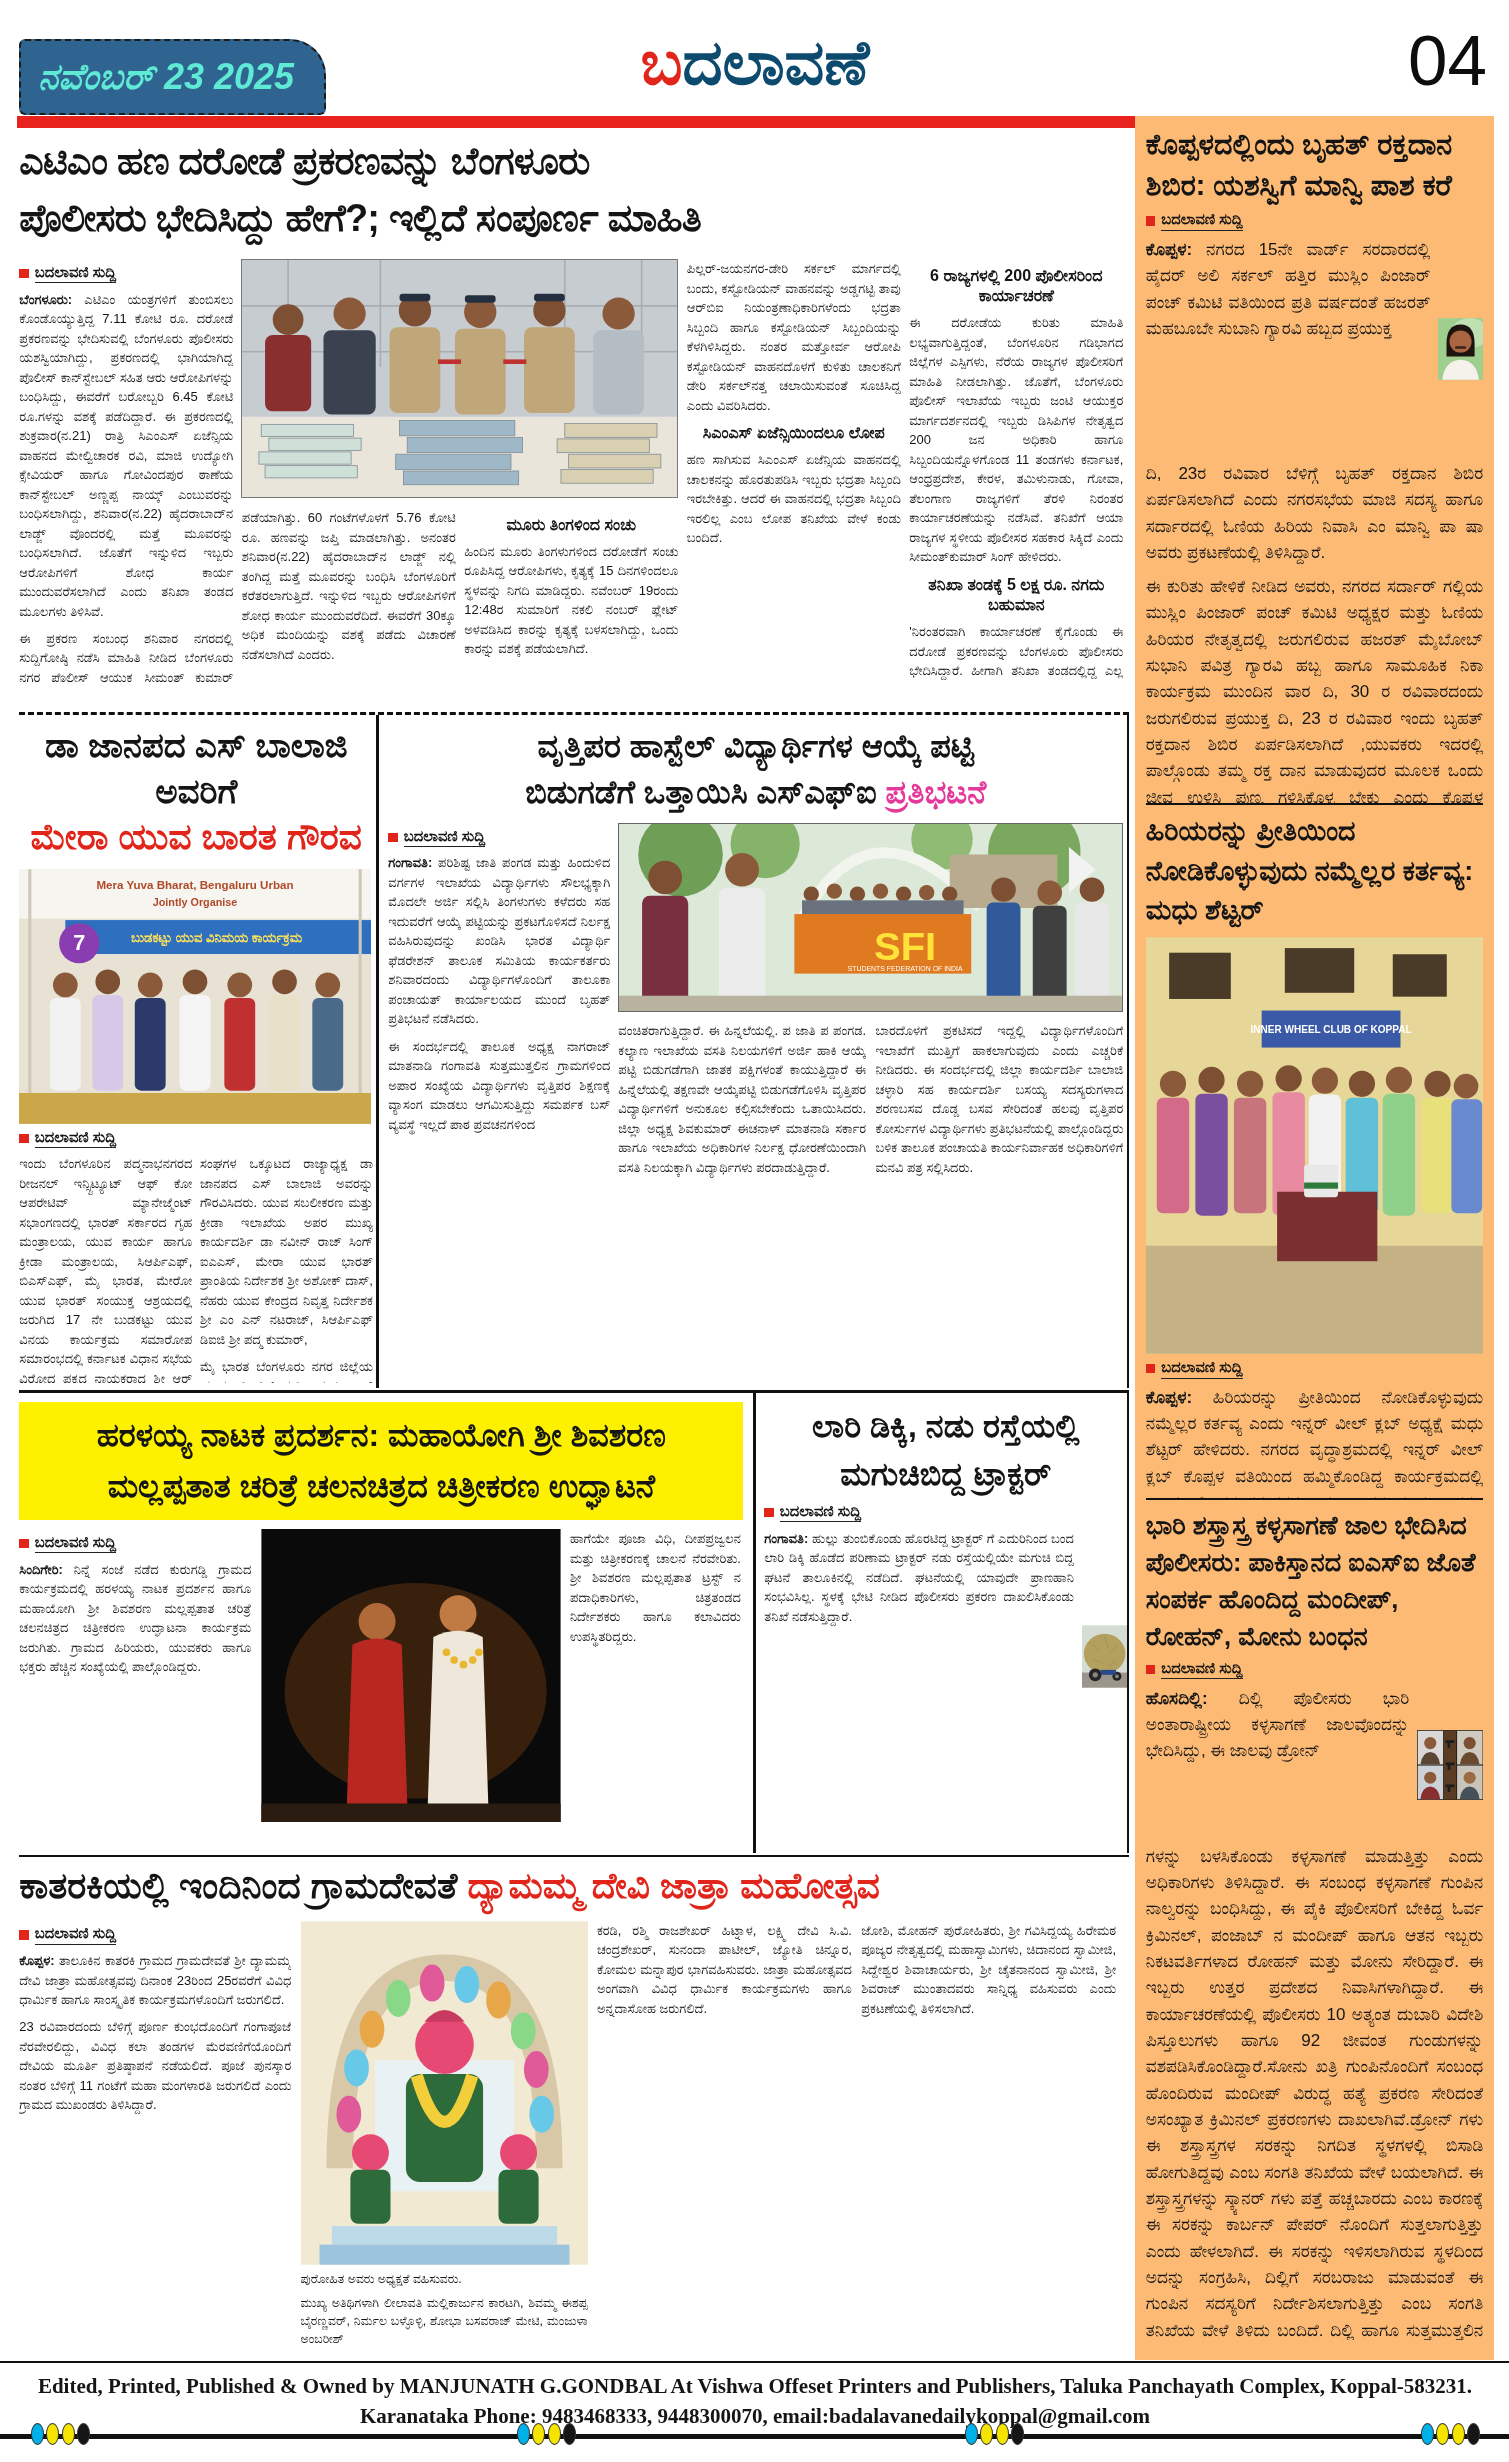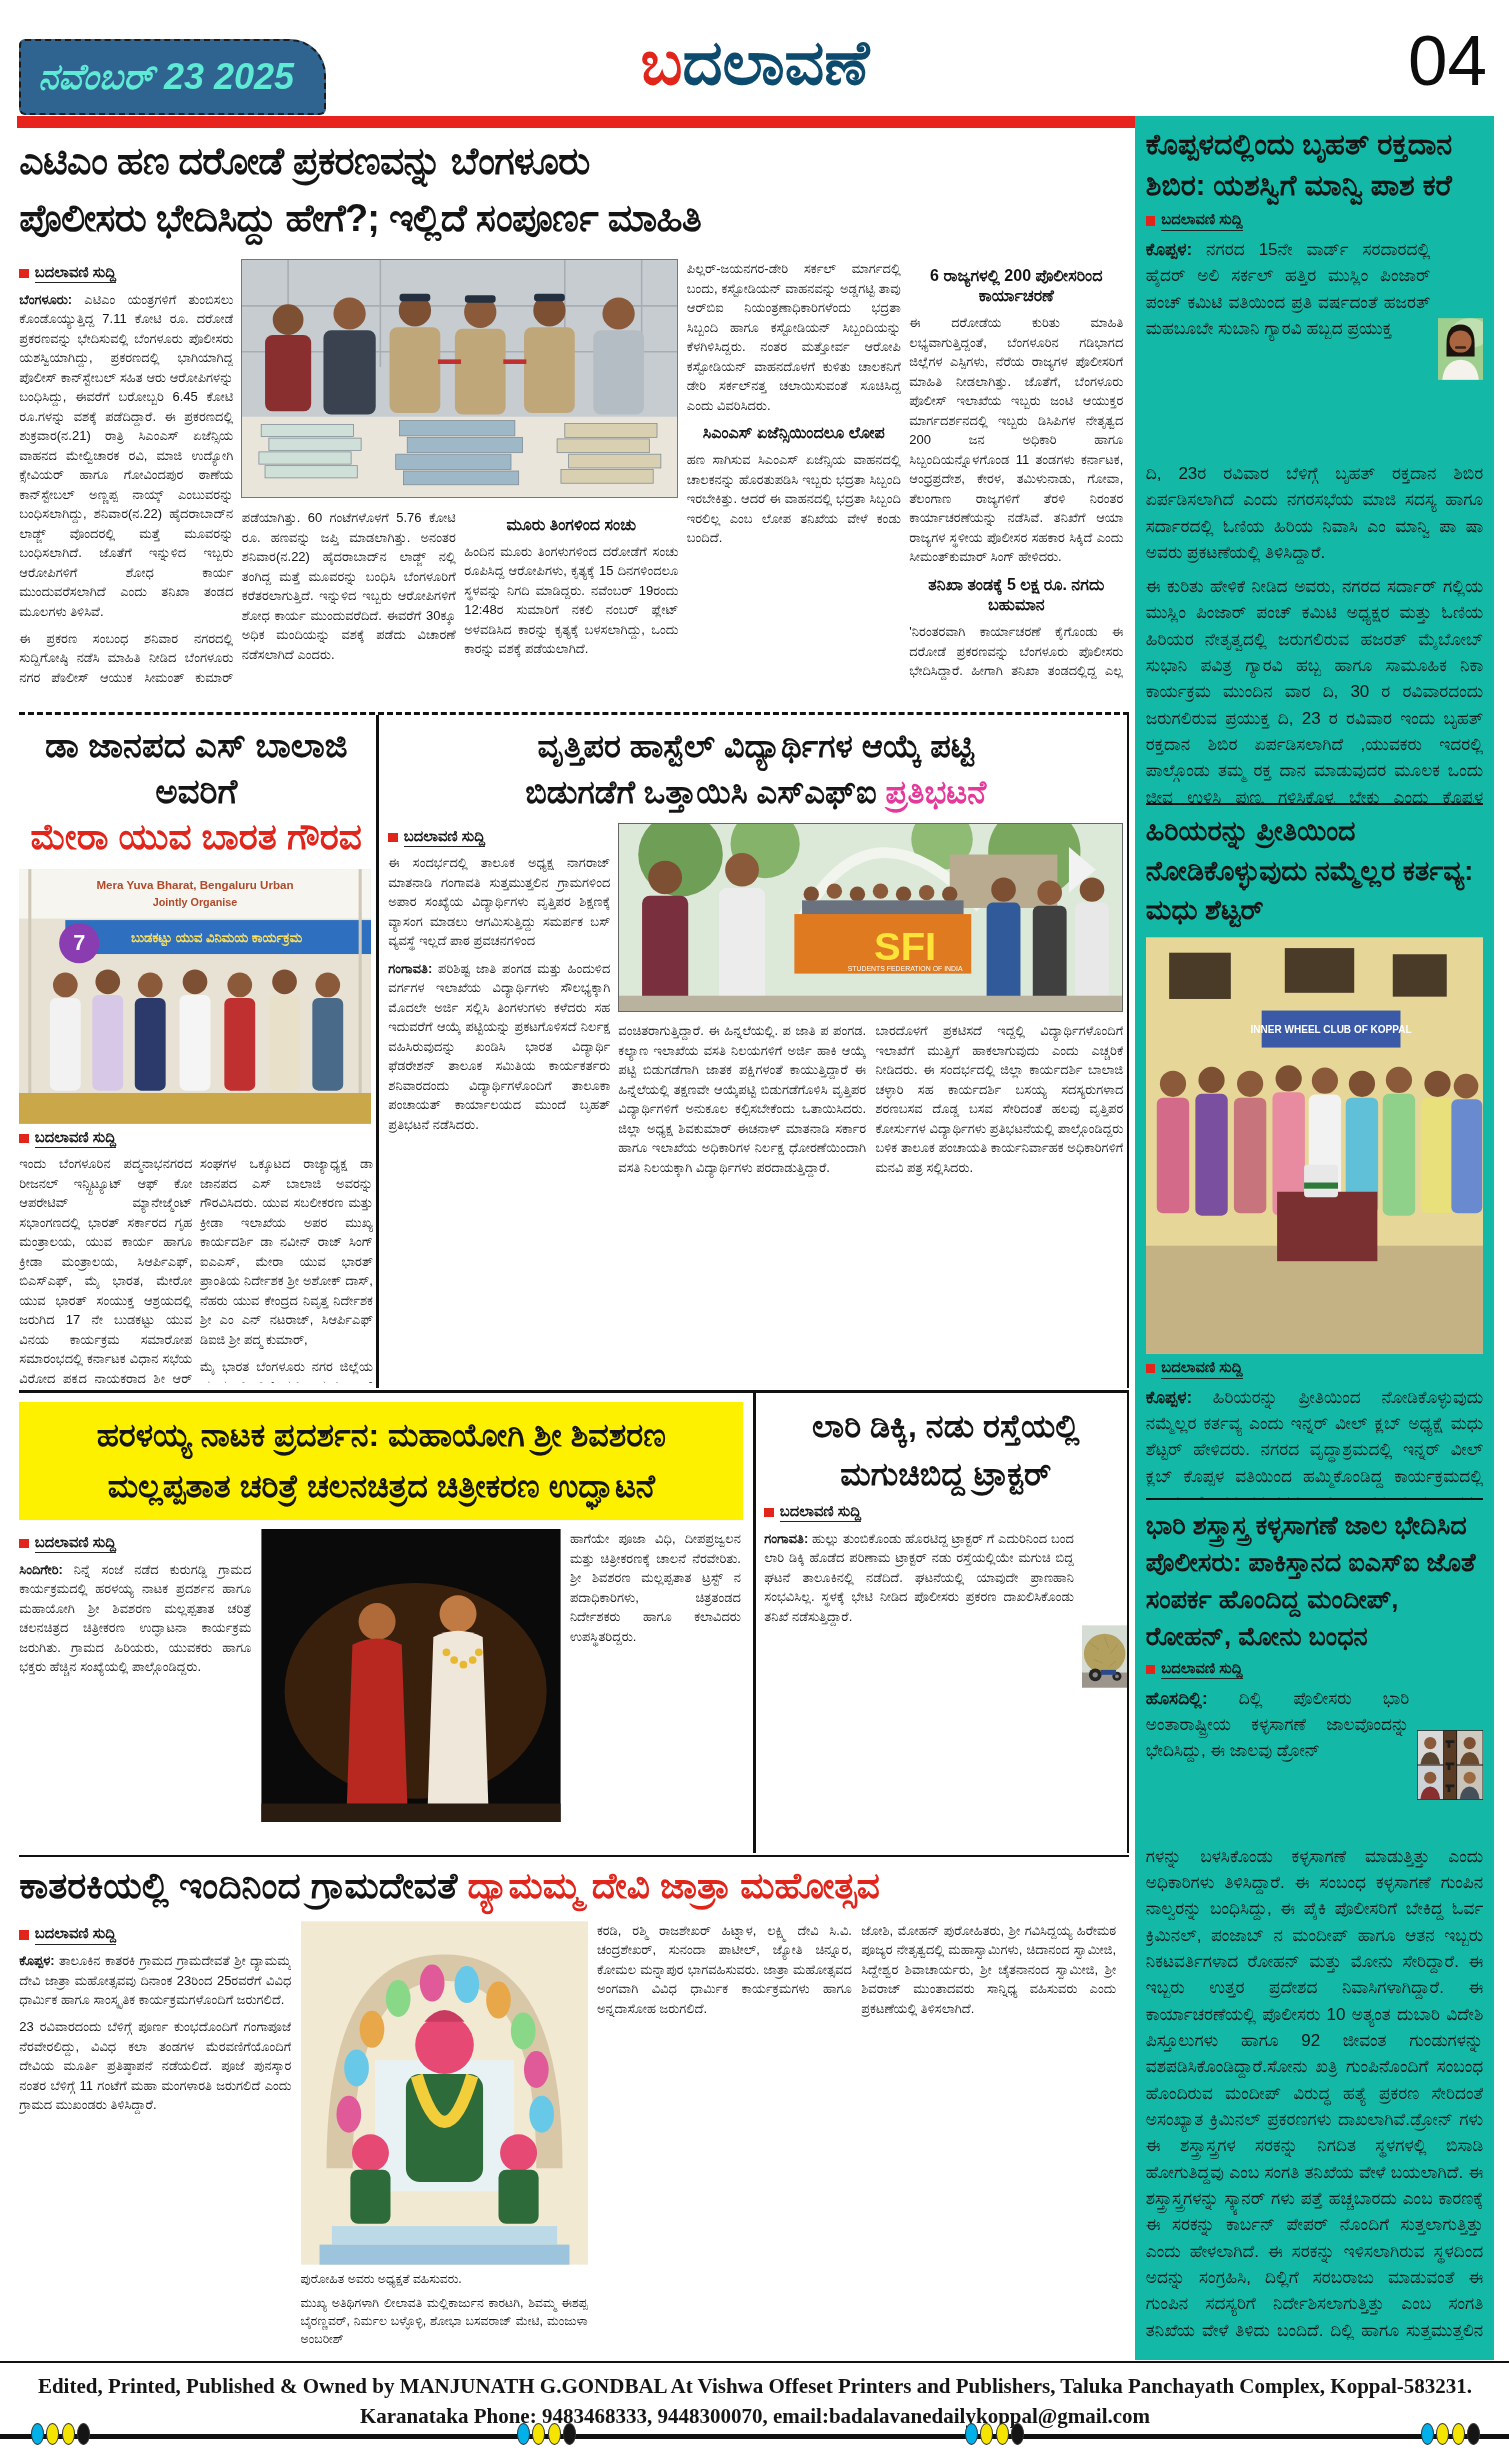--- a/index.html
+++ b/index.html
@@ -30,21 +30,21 @@
 
   
   .main-story { position:absolute; left:19.3px; top:133px; width:1104px; height:575px; overflow:hidden; }
   .main-h { font-size:38px; font-weight:800; line-height:1.5; letter-spacing:-0.8px; white-space:nowrap; }
   .main-body { position:relative; display:flex; gap:8.5px; margin-top:12.4px; height:423px; overflow:hidden; }
   .main-body .col { width:214px; flex:0 0 auto; }
   .pad-photo { padding-top:249px; }
   .main-photo { position:absolute; left:222px; top:0; width:437px; height:239px; border:0.8px solid #777; }
 
   
-  .sidebar { position:absolute; left:1135px; top:116px; width:359px; height:2244px; background:#14b8a6; padding:7.7px 10.8px; }
+  .sidebar { position:absolute; left:1135px; top:116px; width:359px; height:2244px; background:#fdba74; padding:7.7px 10.8px; }
   .sb-art { overflow:hidden; }
   .sb-h { font-weight:800; line-height:1.45; }
   .sb1 { height:679px; }
   .sb1 .sb-h { font-size:28.6px; }
   .sb2 { height:695px; border-top:2.3px solid #111; padding-top:7.7px; }
   .sb2 .sb-h { font-size:27px; }
   .sb3 { height:842px; border-top:2.3px solid #111; padding-top:7.7px; }
   .sb3 .sb-h { font-size:25.5px; }
   .sb-split { display:flex; gap:7.7px; }
   .sb-split .txt { flex:1 1 auto; }
@@ -365,22 +365,22 @@
 
     <article class="sfi">
       <div class="sfi-h">ವೃತ್ತಿಪರ ಹಾಸ್ಟೆಲ್ ವಿದ್ಯಾರ್ಥಿಗಳ ಆಯ್ಕೆ ಪಟ್ಟಿ</div>
       <div class="sfi-h"><span>ಬಿಡುಗಡೆಗೆ ಒತ್ತಾಯಿಸಿ ಎಸ್‌ಎಫ್‌ಐ </span><span class="pink">ಪ್ರತಿಭಟನೆ</span></div>
       <div class="sfi-layout">
         <div class="sfi-c1">
           <div class="byline">
             <span class="bsq"></span>
             <span class="btxt">ಬದಲಾವಣಿ ಸುದ್ದಿ</span>
           </div>
+          <p class="p"><b class="dl">ಗಂಗಾವತಿ:</b> <span>ಪರಿಶಿಷ್ಟ ಜಾತಿ ಪಂಗಡ ಮತ್ತು ಹಿಂದುಳಿದ ವರ್ಗಗಳ ಇಲಾಖೆಯ ವಿದ್ಯಾರ್ಥಿಗಳು ಸೌಲಭ್ಯಕ್ಕಾಗಿ ಮೊದಲೇ ಅರ್ಜಿ ಸಲ್ಲಿಸಿ ತಿಂಗಳುಗಳು ಕಳೆದರು ಸಹ ಇದುವರೆಗೆ ಆಯ್ಕೆ ಪಟ್ಟಿಯನ್ನು ಪ್ರಕಟಗೊಳಿಸದೆ ನಿರ್ಲಕ್ಷ ವಹಿಸಿರುವುದನ್ನು ಖಂಡಿಸಿ ಭಾರತ ವಿದ್ಯಾರ್ಥಿ ಫೆಡರೇಶನ್ ತಾಲೂಕ ಸಮಿತಿಯ ಕಾರ್ಯಕರ್ತರು ಶನಿವಾರದಂದು ವಿದ್ಯಾರ್ಥಿಗಳೊಂದಿಗೆ ತಾಲೂಕಾ ಪಂಚಾಯತ್ ಕಾರ್ಯಾಲಯದ ಮುಂದೆ ಬೃಹತ್ ಪ್ರತಿಭಟನೆ ನಡೆಸಿದರು.</span></p>
           <p class="p">ಈ ಸಂದರ್ಭದಲ್ಲಿ ತಾಲೂಕ ಅಧ್ಯಕ್ಷ ನಾಗರಾಜ್ ಮಾತನಾಡಿ ಗಂಗಾವತಿ ಸುತ್ತಮುತ್ತಲಿನ ಗ್ರಾಮಗಳಿಂದ ಅಪಾರ ಸಂಖ್ಯೆಯ ವಿದ್ಯಾರ್ಥಿಗಳು ವೃತ್ತಿಪರ ಶಿಕ್ಷಣಕ್ಕೆ ವ್ಯಾಸಂಗ ಮಾಡಲು ಆಗಮಿಸುತ್ತಿದ್ದು ಸಮರ್ಪಕ ಬಸ್ ವ್ಯವಸ್ಥೆ ಇಲ್ಲದೆ ಪಾಠ ಪ್ರವಚನಗಳಿಂದ</p>
-          <p class="p"><b class="dl">ಗಂಗಾವತಿ:</b> <span>ಪರಿಶಿಷ್ಟ ಜಾತಿ ಪಂಗಡ ಮತ್ತು ಹಿಂದುಳಿದ ವರ್ಗಗಳ ಇಲಾಖೆಯ ವಿದ್ಯಾರ್ಥಿಗಳು ಸೌಲಭ್ಯಕ್ಕಾಗಿ ಮೊದಲೇ ಅರ್ಜಿ ಸಲ್ಲಿಸಿ ತಿಂಗಳುಗಳು ಕಳೆದರು ಸಹ ಇದುವರೆಗೆ ಆಯ್ಕೆ ಪಟ್ಟಿಯನ್ನು ಪ್ರಕಟಗೊಳಿಸದೆ ನಿರ್ಲಕ್ಷ ವಹಿಸಿರುವುದನ್ನು ಖಂಡಿಸಿ ಭಾರತ ವಿದ್ಯಾರ್ಥಿ ಫೆಡರೇಶನ್ ತಾಲೂಕ ಸಮಿತಿಯ ಕಾರ್ಯಕರ್ತರು ಶನಿವಾರದಂದು ವಿದ್ಯಾರ್ಥಿಗಳೊಂದಿಗೆ ತಾಲೂಕಾ ಪಂಚಾಯತ್ ಕಾರ್ಯಾಲಯದ ಮುಂದೆ ಬೃಹತ್ ಪ್ರತಿಭಟನೆ ನಡೆಸಿದರು.</span></p>
         </div>
         <svg class="sfi-photo" viewBox="0 0 654 245" preserveAspectRatio="none">
           <rect width="654" height="245" fill="#dce8d8"></rect>
           <circle cx="80" cy="40" r="55" fill="#6f9e56"></circle>
             <circle cx="190" cy="26" r="45" fill="#86b36a"></circle>
             <circle cx="540" cy="36" r="60" fill="#79a85e"></circle>
             <circle cx="420" cy="20" r="40" fill="#8fbb74"></circle>
           <path d="M240 120 Q330 -40 470 110" stroke="#f2f5ee" stroke-width="14" fill="none"></path>
           <rect x="430" y="40" width="140" height="70" fill="#b8ab8f"></rect>
           <g>

